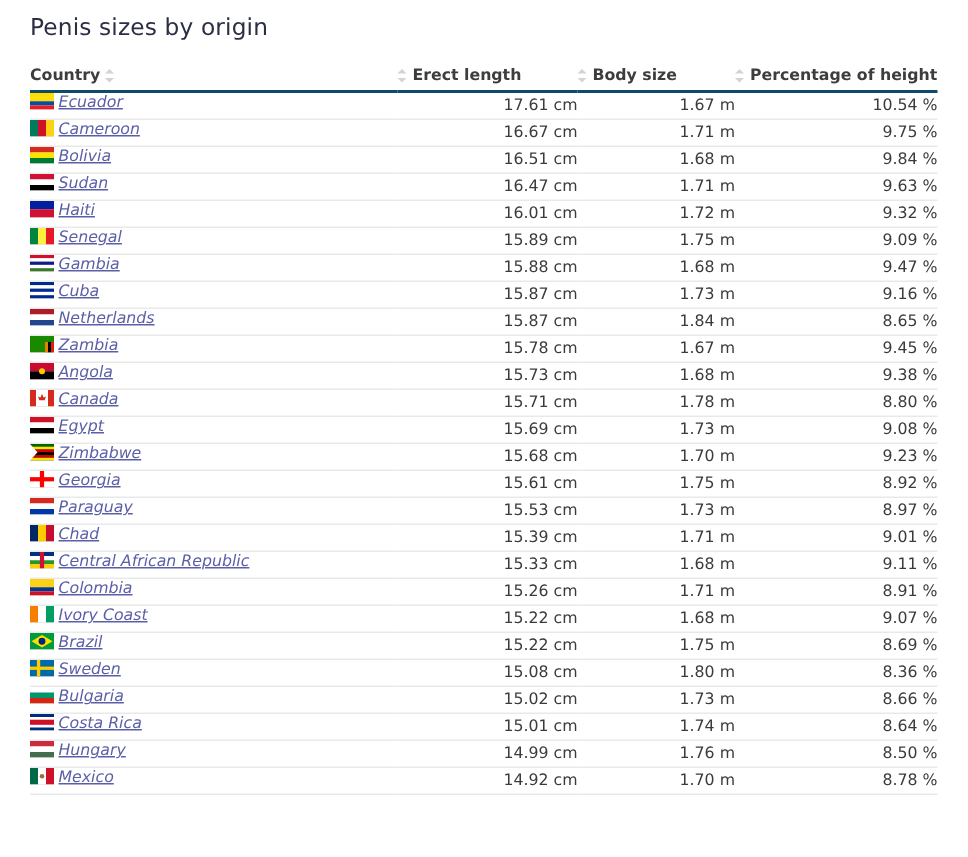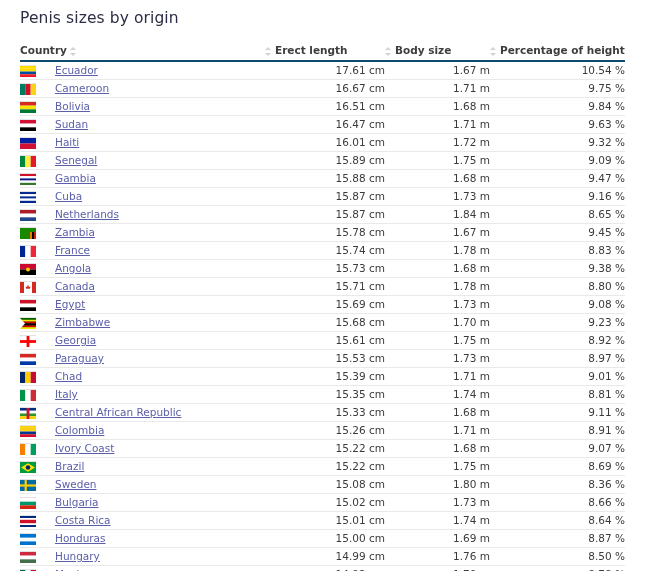--- a/index.html
+++ b/index.html
@@ -102,23 +102,23 @@
     color: #3b3b3b;
     font-size: 10.5px;
     white-space: nowrap;
     overflow: hidden;
   }
   td.td-country { text-align: left; padding-left: 4px; }
   td.td-num     { text-align: right; padding-right: 2px; color: #444444; }
 
   .country-cell {
     display: flex;
-    align-items: center;
-    gap: 19px;
+    gap: 3px;
     height: 17px;
+    font-style: italic;
   }
   a.country-link {
     color: #5b5fa8;
     text-decoration: underline;
     font-size: 10.5px;
     line-height: 13px;
   }
   .flag {
     flex: 0 0 auto;
     width: 16px;
@@ -306,35 +306,20 @@
               </span>
             </td>
             <td class="td-num">15.78 cm</td>
             <td class="td-num">1.67 m</td>
             <td class="td-num">9.45 %</td>
           </tr>
           <tr>
             <td class="td-country">
               <span class="country-cell">
                 <span class="flag"><svg xmlns="http://www.w3.org/2000/svg" viewBox="0 0 16 11" preserveAspectRatio="none" width="16" height="11">
-                    <rect x="0" y="0" width="5.333333333333333" height="11" fill="#002395"></rect>
-                    <rect x="5.333333333333333" y="0" width="5.333333333333333" height="11" fill="#ffffff"></rect>
-                    <rect x="10.666666666666666" y="0" width="5.333333333333333" height="11" fill="#ed2939"></rect>
-                  </svg></span>
-                <a class="country-link" href="#">France</a>
-              </span>
-            </td>
-            <td class="td-num">15.74 cm</td>
-            <td class="td-num">1.78 m</td>
-            <td class="td-num">8.83 %</td>
-          </tr>
-          <tr>
-            <td class="td-country">
-              <span class="country-cell">
-                <span class="flag"><svg xmlns="http://www.w3.org/2000/svg" viewBox="0 0 16 11" preserveAspectRatio="none" width="16" height="11">
                     <rect width="16" height="5.5" fill="#cc092f"></rect>
                     <rect y="5.5" width="16" height="5.5" fill="#000"></rect>
                     <circle cx="8" cy="5.5" r="2" fill="#ffcb00"></circle>
                   </svg></span>
                 <a class="country-link" href="#">Angola</a>
               </span>
             </td>
             <td class="td-num">15.73 cm</td>
             <td class="td-num">1.68 m</td>
             <td class="td-num">9.38 %</td>
@@ -431,35 +416,20 @@
               </span>
             </td>
             <td class="td-num">15.39 cm</td>
             <td class="td-num">1.71 m</td>
             <td class="td-num">9.01 %</td>
           </tr>
           <tr>
             <td class="td-country">
               <span class="country-cell">
                 <span class="flag"><svg xmlns="http://www.w3.org/2000/svg" viewBox="0 0 16 11" preserveAspectRatio="none" width="16" height="11">
-                    <rect x="0" y="0" width="5.333333333333333" height="11" fill="#009246"></rect>
-                    <rect x="5.333333333333333" y="0" width="5.333333333333333" height="11" fill="#ffffff"></rect>
-                    <rect x="10.666666666666666" y="0" width="5.333333333333333" height="11" fill="#ce2b37"></rect>
-                  </svg></span>
-                <a class="country-link" href="#">Italy</a>
-              </span>
-            </td>
-            <td class="td-num">15.35 cm</td>
-            <td class="td-num">1.74 m</td>
-            <td class="td-num">8.81 %</td>
-          </tr>
-          <tr>
-            <td class="td-country">
-              <span class="country-cell">
-                <span class="flag"><svg xmlns="http://www.w3.org/2000/svg" viewBox="0 0 16 11" preserveAspectRatio="none" width="16" height="11">
                     <rect width="16" height="2.75" fill="#003082"></rect>
                     <rect y="2.75" width="16" height="2.75" fill="#fff"></rect>
                     <rect y="5.5" width="16" height="2.75" fill="#289728"></rect>
                     <rect y="8.25" width="16" height="2.75" fill="#ffce00"></rect>
                     <rect x="6.6" width="2.8" height="11" fill="#d21034"></rect>
                   </svg></span>
                 <a class="country-link" href="#">Central African Republic</a>
               </span>
             </td>
             <td class="td-num">15.33 cm</td>
@@ -554,35 +524,20 @@
               </span>
             </td>
             <td class="td-num">15.01 cm</td>
             <td class="td-num">1.74 m</td>
             <td class="td-num">8.64 %</td>
           </tr>
           <tr>
             <td class="td-country">
               <span class="country-cell">
                 <span class="flag"><svg xmlns="http://www.w3.org/2000/svg" viewBox="0 0 16 11" preserveAspectRatio="none" width="16" height="11">
-                    <rect width="16" height="11" fill="#fff"></rect>
-                    <rect y="0" width="16" height="3.6" fill="#0073cf"></rect>
-                    <rect y="7.4" width="16" height="3.6" fill="#0073cf"></rect>
-                  </svg></span>
-                <a class="country-link" href="#">Honduras</a>
-              </span>
-            </td>
-            <td class="td-num">15.00 cm</td>
-            <td class="td-num">1.69 m</td>
-            <td class="td-num">8.87 %</td>
-          </tr>
-          <tr>
-            <td class="td-country">
-              <span class="country-cell">
-                <span class="flag"><svg xmlns="http://www.w3.org/2000/svg" viewBox="0 0 16 11" preserveAspectRatio="none" width="16" height="11">
                     <rect x="0" y="0" width="16" height="3.6666666666666665" fill="#cd2a3e"></rect>
                     <rect x="0" y="3.6666666666666665" width="16" height="3.6666666666666665" fill="#ffffff"></rect>
                     <rect x="0" y="7.333333333333333" width="16" height="3.6666666666666665" fill="#436f4d"></rect>
                   </svg></span>
                 <a class="country-link" href="#">Hungary</a>
               </span>
             </td>
             <td class="td-num">14.99 cm</td>
             <td class="td-num">1.76 m</td>
             <td class="td-num">8.50 %</td>

